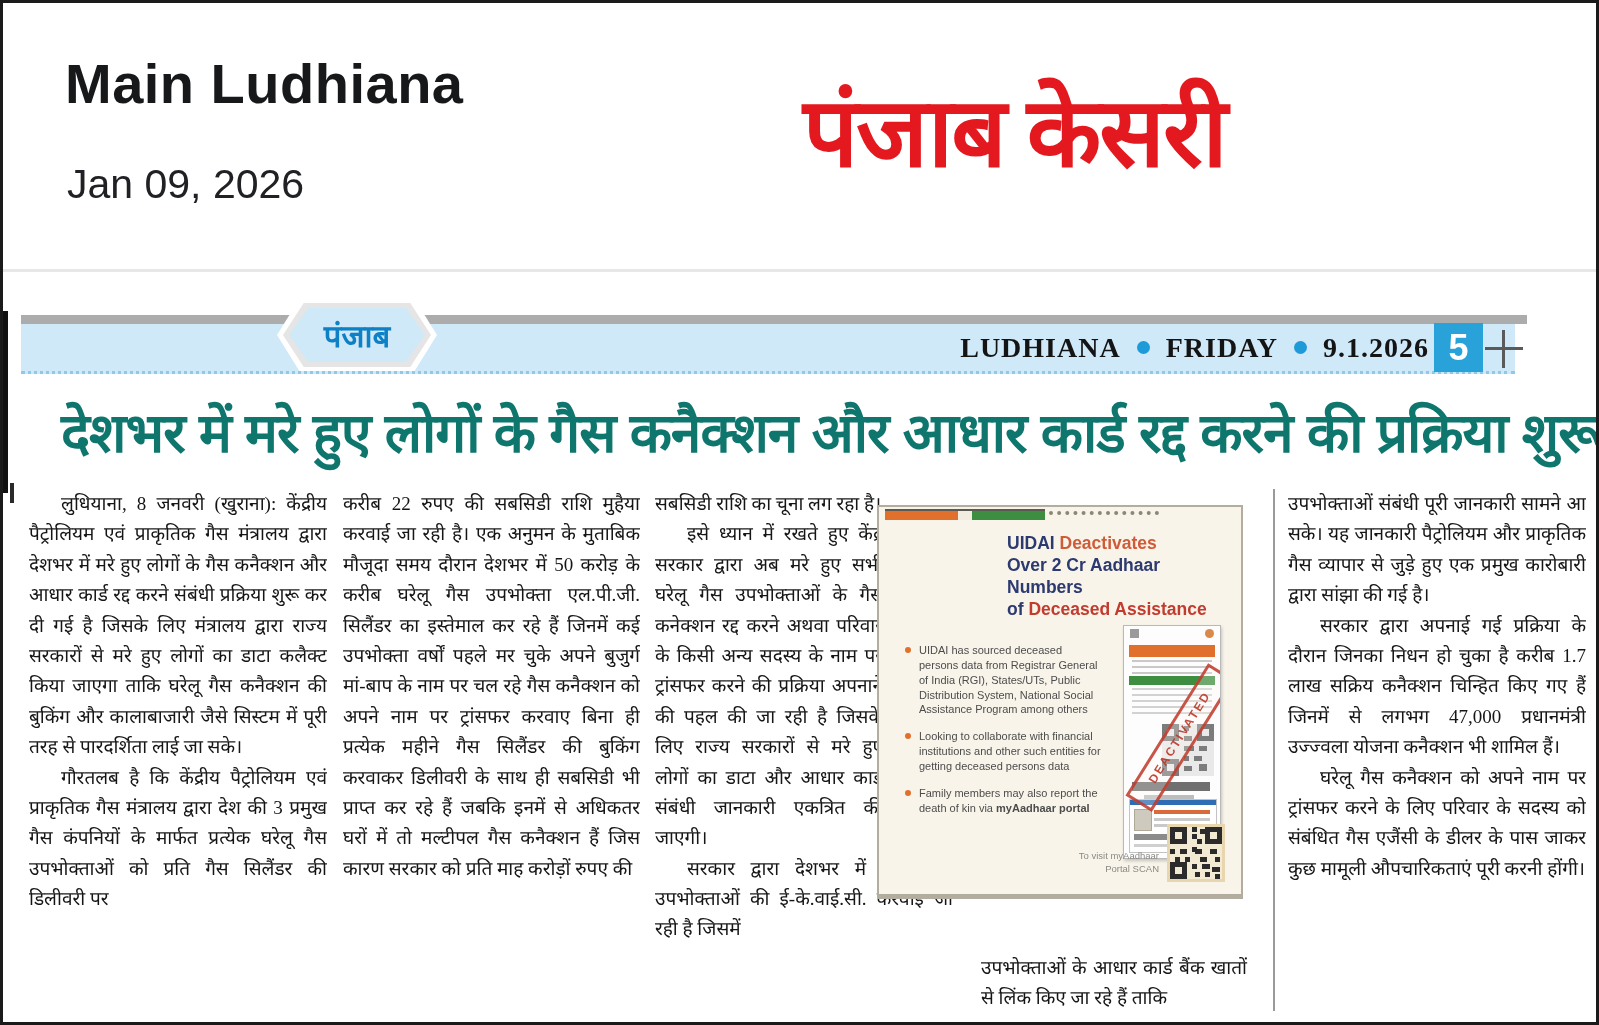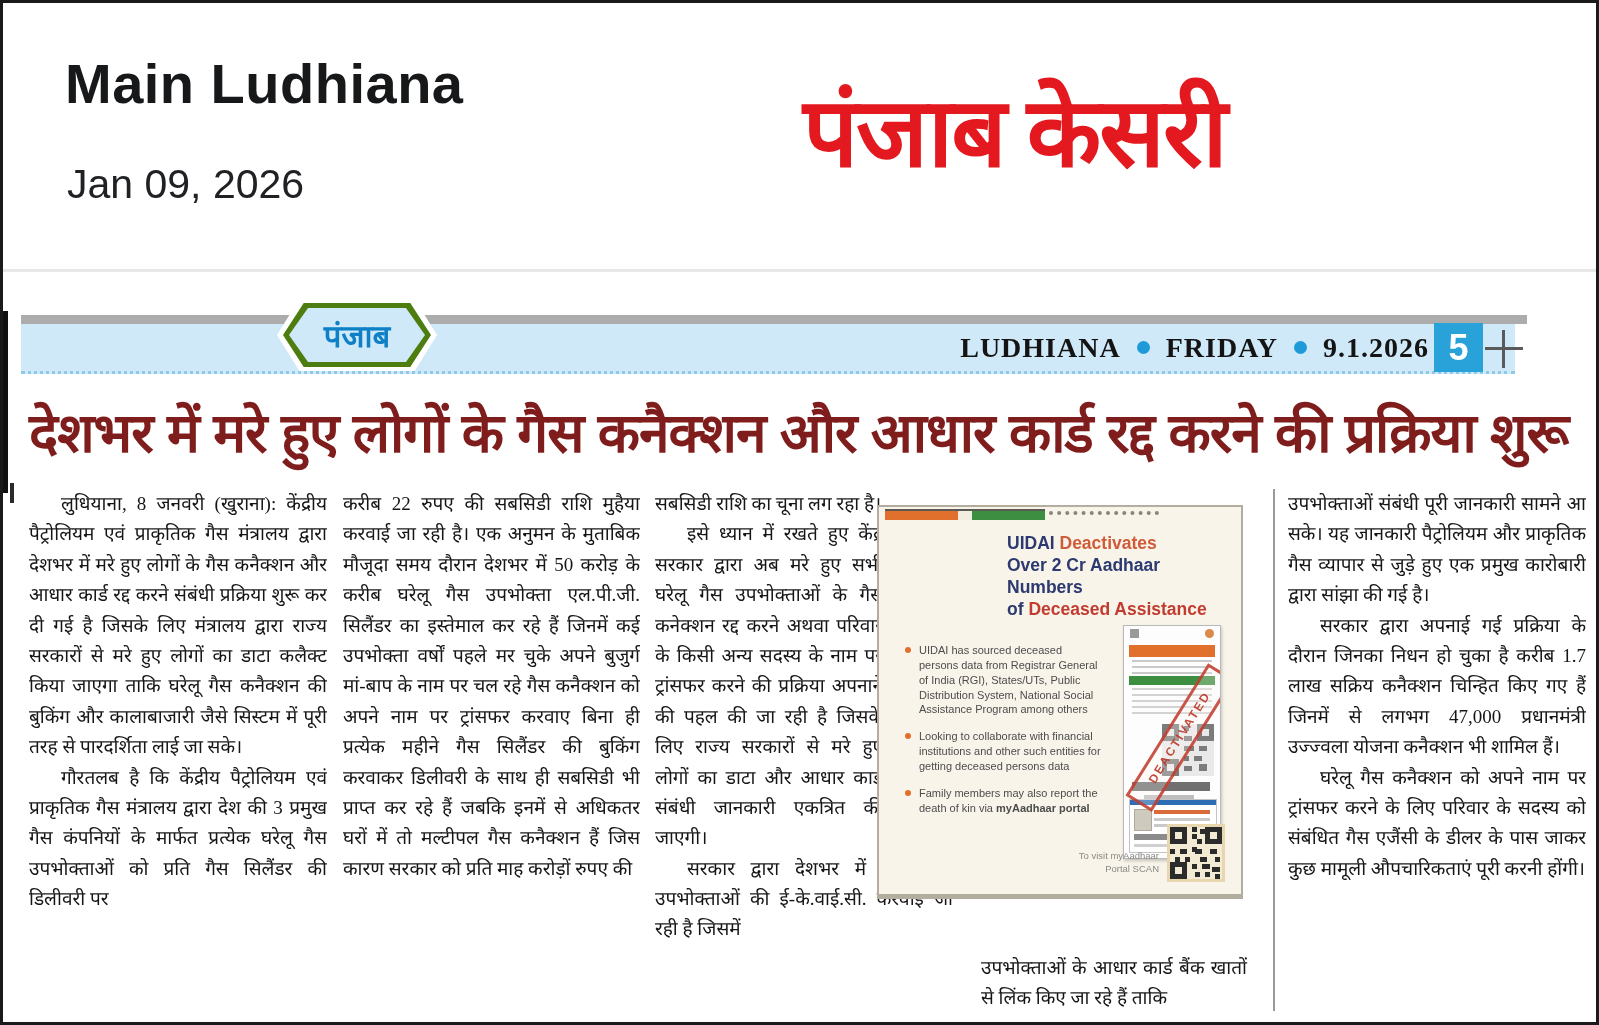--- a/index.html
+++ b/index.html
@@ -18,41 +18,41 @@
 
   
   .clip{position:absolute;left:18px;top:308px;width:1563px;height:700px;}
   .scan-edge{position:absolute;left:-18px;top:0px;width:5px;height:182px;background:#111;}
   .scan-tick{position:absolute;left:-11px;top:172px;width:4px;height:20px;background:#2a2a2a;}
 
   .grey-bar{position:absolute;left:0;top:4px;width:1506px;height:9px;background:#acacac;}
   .blue-strip{position:absolute;left:0;top:13px;width:1494px;height:50px;background:#cfe9f8;
     border-bottom:3px dotted #8fc9ea;box-sizing:border-box;}
 
-  .section-badge{position:absolute;left:262px;top:-8px;width:148px;height:64px;background:#4d7c0f;
+  .section-badge{position:absolute;left:262px;top:-8px;width:148px;height:64px;background:#e5e5e5;
     clip-path:polygon(0 50%,14% 0,86% 0,100% 50%,86% 100%,14% 100%);
     display:flex;align-items:center;justify-content:center;}
   .section-badge .inner{width:136px;height:54px;background:#cfe9f8;
     clip-path:polygon(0 50%,14% 0,86% 0,100% 50%,86% 100%,14% 100%);
     display:flex;align-items:center;justify-content:center;
     font-size:31px;font-weight:800;color:#0e80c6;}
   .badge-border{position:absolute;left:256px;top:-12px;width:160px;height:72px;background:#ffffff;
     clip-path:polygon(0 50%,14% 0,86% 0,100% 50%,86% 100%,14% 100%);}
 
   .strip-right{position:absolute;right:86px;top:0;height:47px;display:flex;align-items:center;
     font-family:"Liberation Serif",serif;font-weight:700;font-size:28px;color:#141414;letter-spacing:1px;margin-left:8px;}
   .strip-dot{width:13px;height:13px;border-radius:50%;background:#1f9ad8;margin:0 16px;}
   .page-number-box{position:absolute;right:32px;top:-1px;width:49px;height:49px;background:#29a2da;
     color:#ffffff;font-size:36px;font-weight:700;display:flex;align-items:center;justify-content:center;}
   .crop-mark{position:absolute;right:-8px;top:6px;width:38px;height:38px;}
   .crop-mark .h{position:absolute;left:0;top:17px;width:38px;height:3px;background:#5a5a5a;}
   .crop-mark .v{position:absolute;left:17px;top:0;width:3px;height:38px;background:#5a5a5a;}
 
-  .headline{position:absolute;left:8px;top:82px;width:100%;text-align:left;white-space:nowrap;
-    font-size:55px;font-weight:900;color:#7f1d1d;letter-spacing:-1px;}
+  .headline{position:absolute;left:16px;top:82px;width:100%;text-align:right;white-space:nowrap;
+    font-size:55px;font-weight:900;color:#0f766e;letter-spacing:-1px;}
 
   
   .body{position:absolute;left:0;top:178px;width:1563px;height:522px;
     font-family:"Liberation Serif",serif;font-size:19px;line-height:1.6;color:#151515;}
   .col{position:absolute;top:0;height:522px;overflow:visible;text-align:justify;}
   .col p{margin:0;}
   .col p.indent{text-indent:32px;}
   .col1{left:8px;width:298px;overflow:hidden;}
   .col2{left:322px;width:297px;overflow:hidden;}
   .col3{left:634px;width:228px;}

